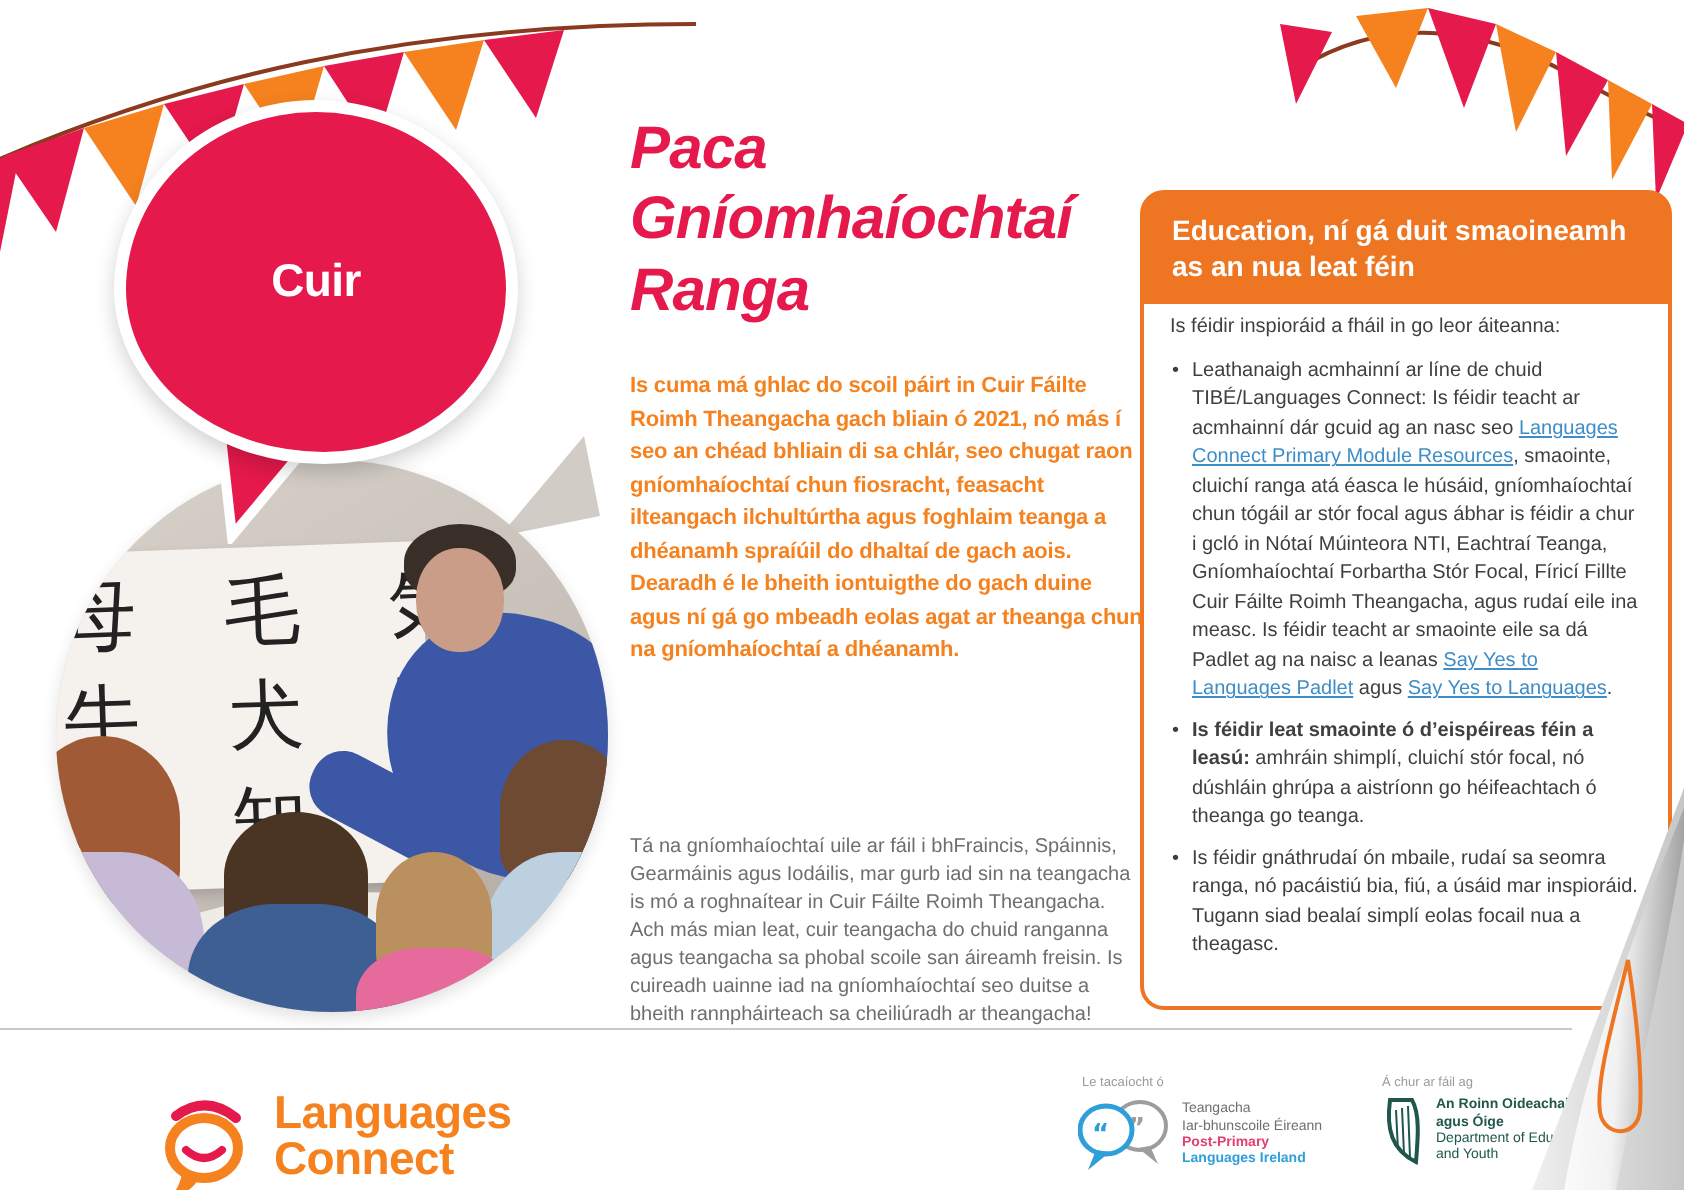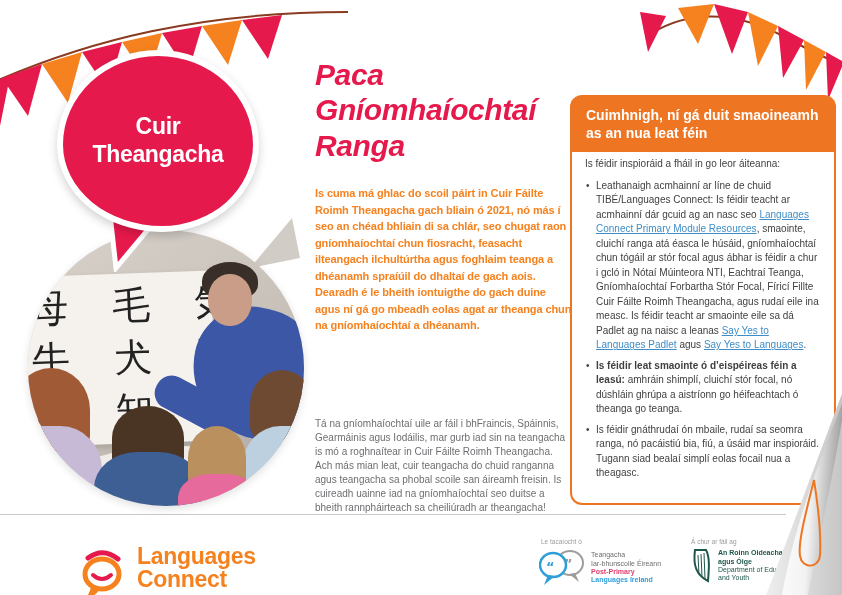--- a/index.html
+++ b/index.html
@@ -119,21 +119,20 @@
     <polygon points="164,40 186,52 166,90" fill="#f5821f"></polygon>
     <polygon points="186,52 204,62 188,100" fill="#e5194b"></polygon>
   </svg>
 
   <svg class="abs bubble-tail" width="70" height="60" viewBox="0 0 70 60">
     <polygon points="14,2 60,8 20,56" fill="#e5194b" stroke="#ffffff" stroke-width="5"></polygon>
   </svg>
 
   <div class="abs bubble">
     <span>Cuir</span>
-    <span>Theangacha</span>
   </div>
 
   <svg class="abs photo-tail" width="56" height="56" viewBox="0 0 56 56">
     <polygon points="2,52 52,42 44,2" fill="#d2ccc6"></polygon>
   </svg>
 
   <div class="abs photo">
     <div class="paper">
       <div class="char-row">母 毛 気</div>
       <div class="char-row">牛 犬 玉</div>
@@ -152,21 +151,21 @@
     <div class="kid k2-body"></div>
     <div class="kid k3-hair"></div>
     <div class="kid k3-body"></div>
   </div>
 
   <h1 class="abs title" style="margin:0;font-style:italic;">Paca Gníomhaíochtaí Ranga</h1>
   <p class="abs para-orange" style="margin:0;">Is cuma má ghlac do scoil páirt in Cuir Fáilte Roimh Theangacha gach bliain ó 2021, nó más í seo an chéad bhliain di sa chlár, seo chugat raon gníomhaíochtaí chun fiosracht, feasacht ilteangach ilchultúrtha agus foghlaim teanga a dhéanamh spraíúil do dhaltaí de gach aois. Dearadh é le bheith iontuigthe do gach duine agus ní gá go mbeadh eolas agat ar theanga chun na gníomhaíochtaí a dhéanamh.</p>
   <p class="abs para-gray" style="margin:0;">Tá na gníomhaíochtaí uile ar fáil i bhFraincis, Spáinnis, Gearmáinis agus Iodáilis, mar gurb iad sin na teangacha is mó a roghnaítear in Cuir Fáilte Roimh Theangacha. Ach más mian leat, cuir teangacha do chuid ranganna agus teangacha sa phobal scoile san áireamh freisin. Is cuireadh uainne iad na gníomhaíochtaí seo duitse a bheith rannpháirteach sa cheiliúradh ar theangacha!</p>
 
   <div class="abs tipbox">
-    <div class="tipbox-head">Cuimhnigh, ní gá duit smaoineamh as an nua leat féin</div>
+    <div class="tipbox-head">Education, ní gá duit smaoineamh as an nua leat féin</div>
     <div class="tipbox-body">
       <p>Is féidir inspioráid a fháil in go leor áiteanna:</p>
       <ul>
         <li>Leathanaigh acmhainní ar líne de chuid TIBÉ/Languages Connect: Is féidir teacht ar acmhainní dár gcuid ag an nasc seo <a class="lnk" href="#">Languages Connect Primary Module Resources</a>, smaointe, cluichí ranga atá éasca le húsáid, gníomhaíochtaí chun tógáil ar stór focal agus ábhar is féidir a chur i gcló in Nótaí Múinteora NTI, Eachtraí Teanga, Gníomhaíochtaí Forbartha Stór Focal, Fíricí Fillte Cuir Fáilte Roimh Theangacha, agus rudaí eile ina measc. Is féidir teacht ar smaointe eile sa dá Padlet ag na naisc a leanas <a class="lnk" href="#">Say Yes to Languages Padlet</a> agus <a class="lnk" href="#">Say Yes to Languages</a>.</li>
         <li><strong>Is féidir leat smaointe ó d’eispéireas féin a leasú:</strong> amhráin shimplí, cluichí stór focal, nó dúshláin ghrúpa a aistríonn go héifeachtach ó theanga go teanga.</li>
         <li>Is féidir gnáthrudaí ón mbaile, rudaí sa seomra ranga, nó pacáistiú bia, fiú, a úsáid mar inspioráid. Tugann siad bealaí simplí eolas focail nua a theagasc.</li>
       </ul>
     </div>
   </div>
 

